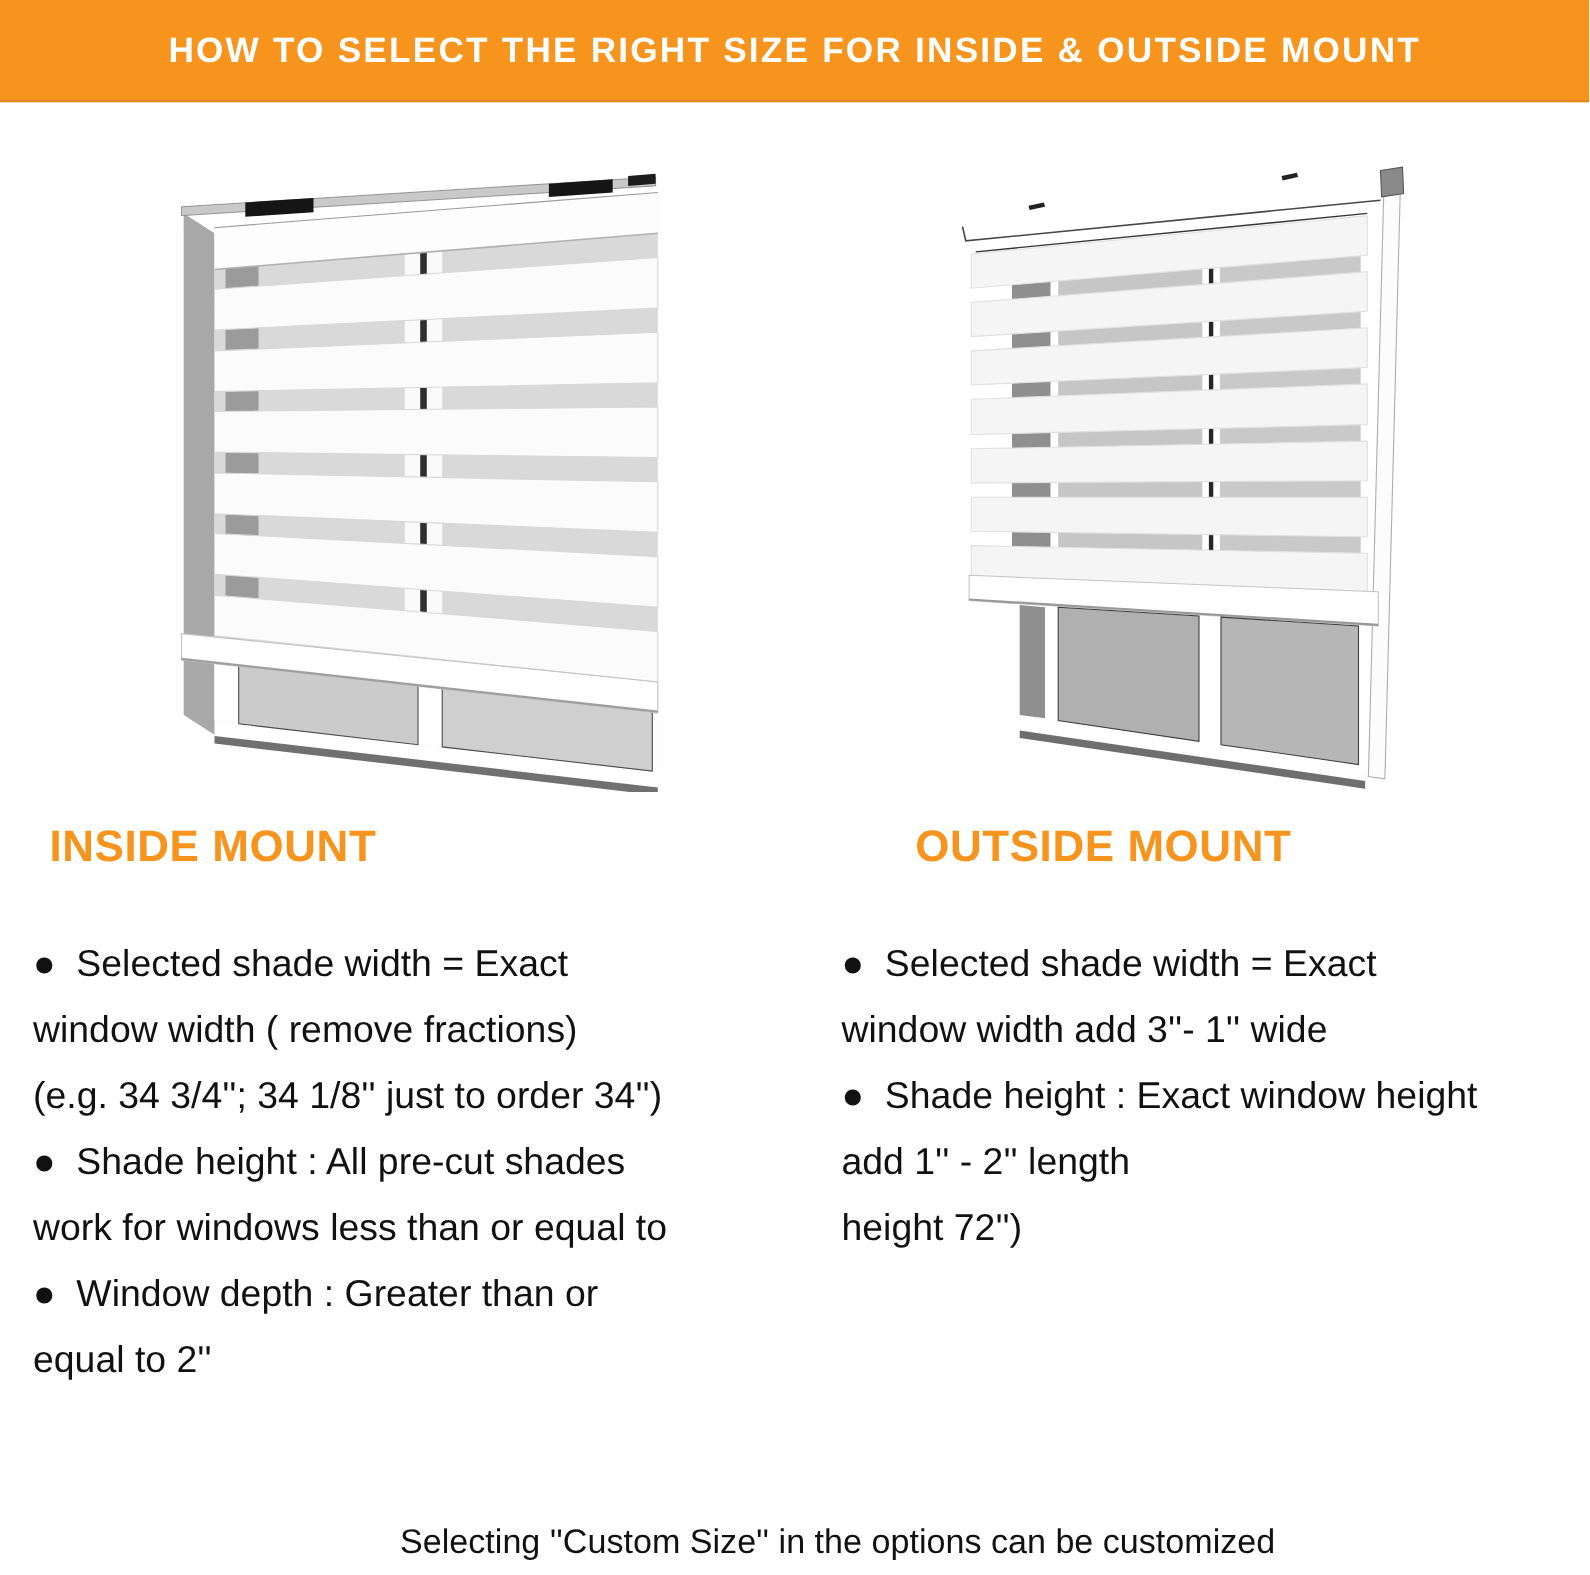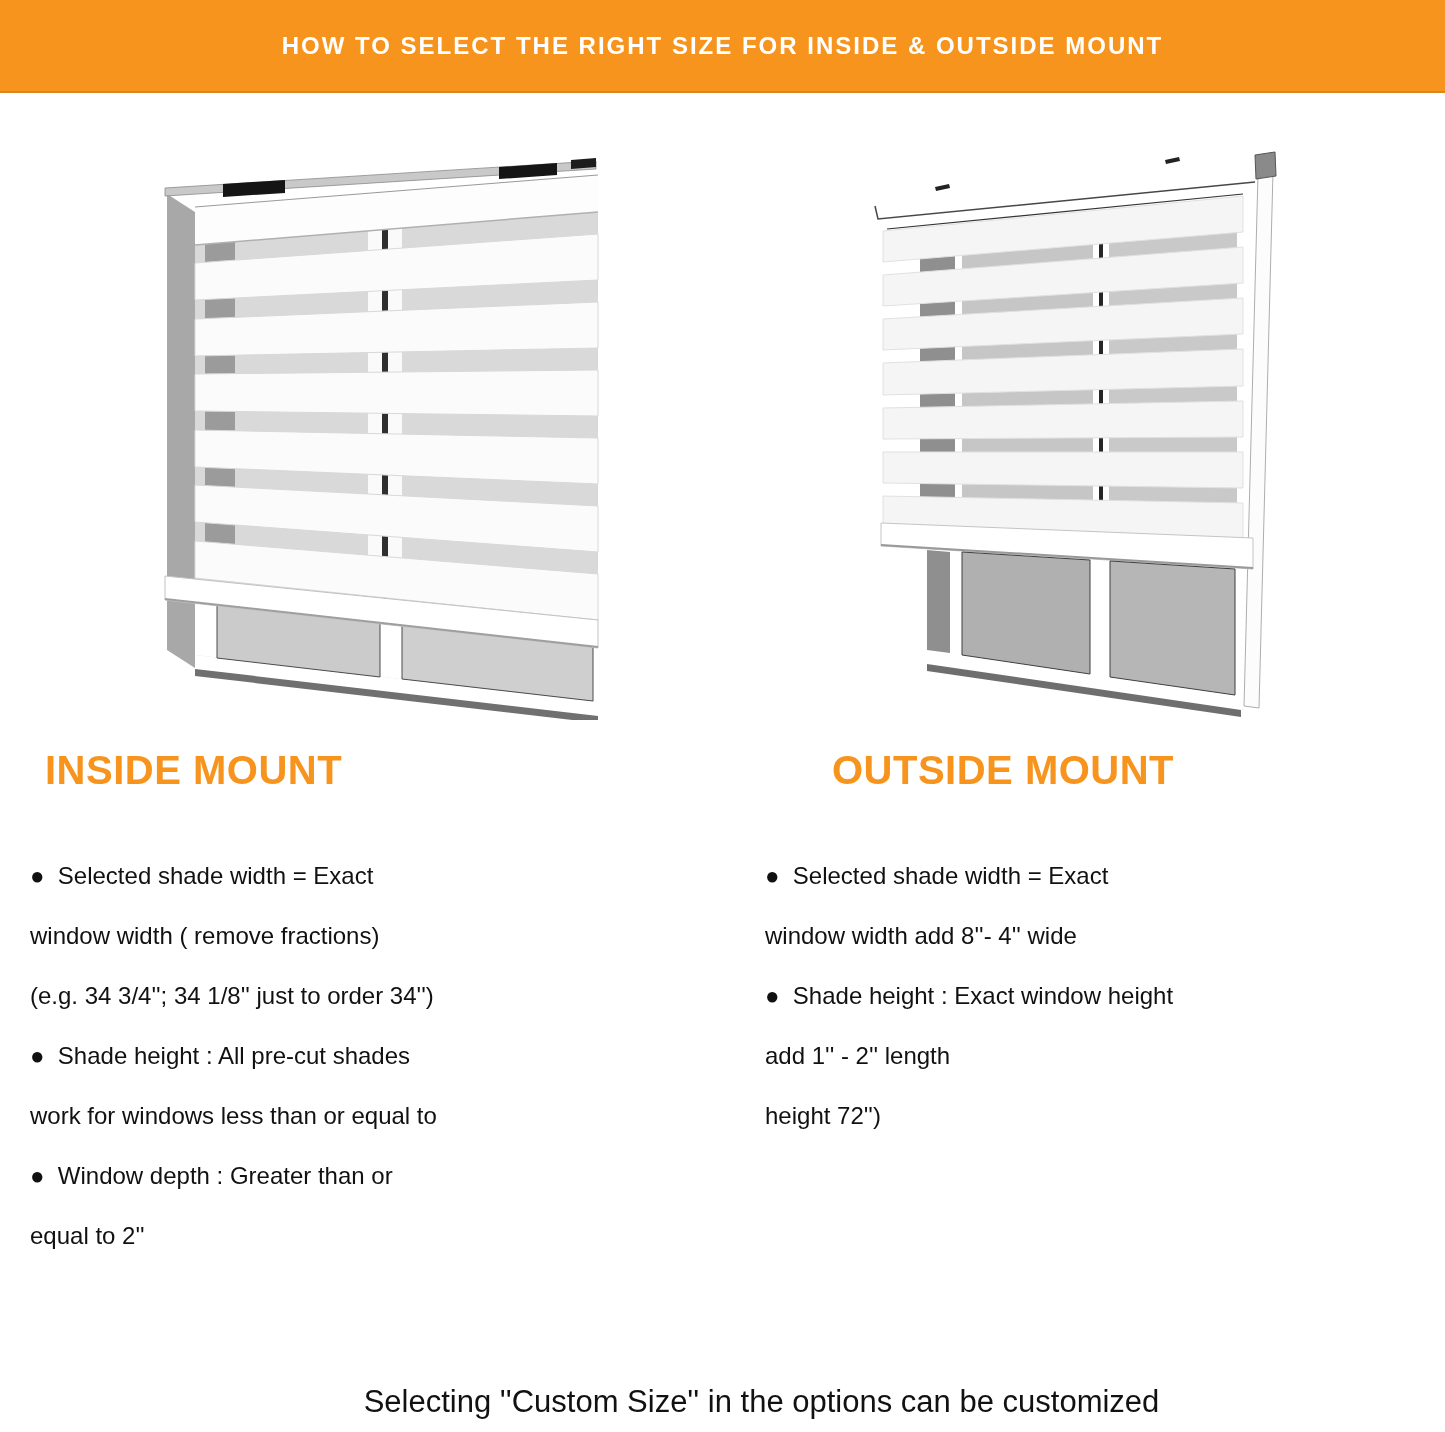--- a/index.html
+++ b/index.html
@@ -13,37 +13,37 @@
   .banner{
     position:absolute;left:0;top:0;width:1445px;height:93px;
     background:var(--color-accent,#F7941D);
     display:flex;align-items:center;justify-content:center;
     border-bottom:2px solid rgba(0,0,0,0.10);
     box-sizing:border-box;
   }
   .banner-title{
     margin:0;
     color:var(--color-banner-text,#FFFFFF);
-    font-size:24px;font-weight:bold;letter-spacing:2px;
+    font-size:32px;font-weight:bold;letter-spacing:2px;
     white-space:nowrap;
   }
   .illo{position:absolute;}
   #illo-left{left:155px;top:150px;}
   #illo-right{left:865px;top:140px;}
   .mount-heading{
     position:absolute;top:748px;
     font-size:40px;font-weight:bold;letter-spacing:0.5px;
     color:var(--color-accent,#F7941D);
     white-space:nowrap;
   }
   #heading-inside{left:45px;}
   #heading-outside{left:785px;margin-left:47px;}
   .bullets{
     position:absolute;top:846px;
-    font-size:24px;line-height:60px;
+    font-size:34px;line-height:60px;
     color:var(--color-body-text,#111111);
   }
   #bullets-inside{left:30px;width:700px;}
   #bullets-outside{left:765px;width:660px;}
   .bullet-line{white-space:pre;}
   .footer-note{
     position:absolute;left:0;top:1384px;width:1445px;
     text-align:center;
     font-size:31px;
     color:var(--color-body-text,#111111);
@@ -142,21 +142,21 @@
     <div class="bullet-line">window width ( remove fractions)</div>
     <div class="bullet-line">(e.g. 34 3/4''; 34 1/8'' just to order 34'')</div>
     <div class="bullet-line">●  Shade height : All pre-cut shades</div>
     <div class="bullet-line">work for windows less than or equal to</div>
     <div class="bullet-line">●  Window depth : Greater than or</div>
     <div class="bullet-line">equal to 2''</div>
   </div>
 
   <div id="bullets-outside" class="bullets">
     <div class="bullet-line">●  Selected shade width = Exact</div>
-    <div class="bullet-line">window width add 8''- 4'' wide</div>
+    <div class="bullet-line">window width add 3''- 1'' wide</div>
     <div class="bullet-line">●  Shade height : Exact window height</div>
     <div class="bullet-line">add 1'' - 2'' length</div>
     <div class="bullet-line">height 72'')</div>
   </div>
 
   <div class="footer-note">Selecting ''Custom Size'' in the options can be customized</div>
 
 </div>
 
 </body></html>

